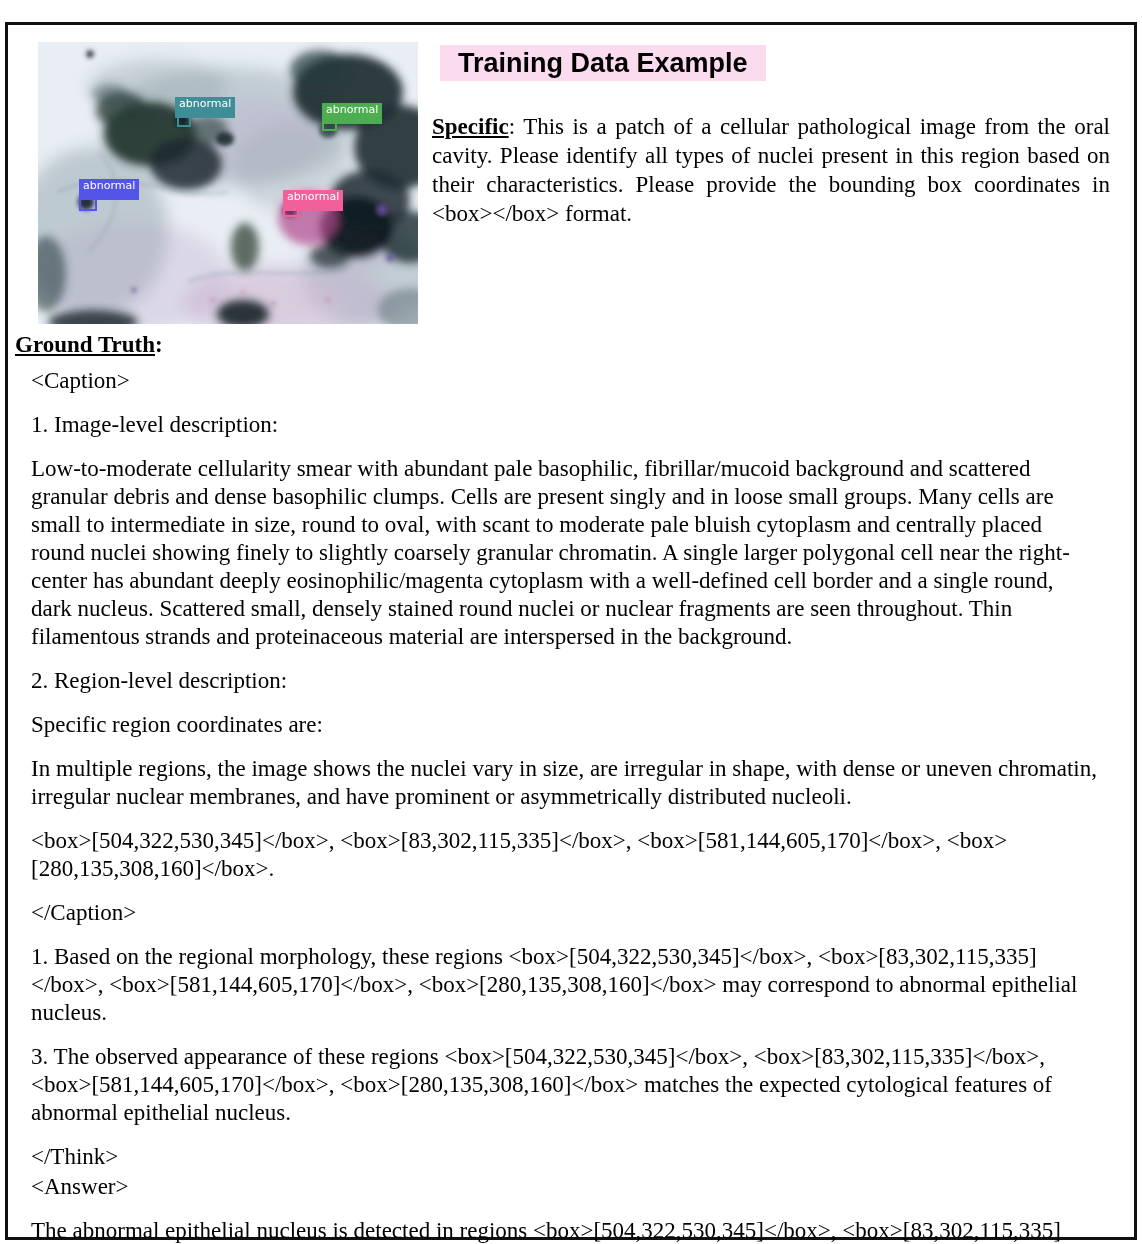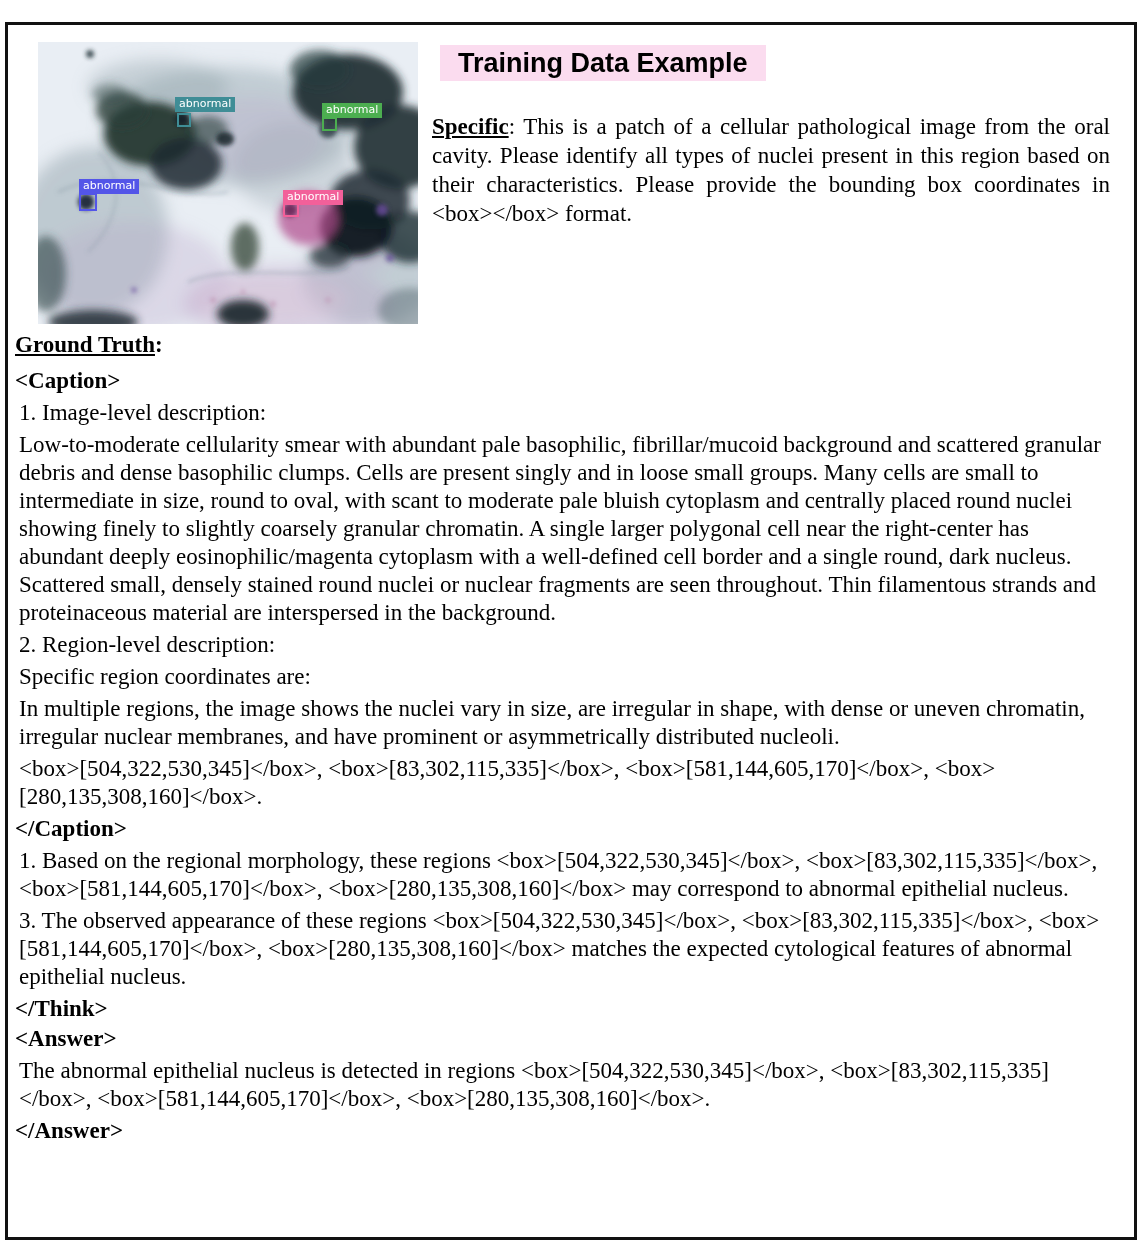--- a/index.html
+++ b/index.html
@@ -5,31 +5,31 @@
   html,body{margin:0;padding:0;background:#fff;}
   .page{position:relative;width:1142px;height:1244px;background:#fff;overflow:hidden;
         font-family:"Liberation Serif","DejaVu Serif",serif;color:#000;}
   .frame{position:absolute;left:5px;top:22px;width:1126px;height:1212px;border:3px solid #111;}
   .banner-wrap{position:absolute;top:13px;left:432px;background:#fff;padding:0 8px;z-index:5;margin-top:32px;}
   .banner{background:#fbdcef;padding:3px 18px;font-family:"Liberation Sans","DejaVu Sans",sans-serif;
           font-weight:700;font-size:27px;line-height:30px;white-space:nowrap;}
   .pathology{position:absolute;left:38px;top:42px;width:380px;height:282px;overflow:hidden;}
   .pathology svg{position:absolute;left:0;top:0;}
   .bbox-label{position:absolute;font-family:"DejaVu Sans",sans-serif;font-size:11px;line-height:12px;
-              color:#fff;padding:1px 4px 2px 4px;white-space:nowrap;z-index:3;}
+              color:#fff;padding:1px 4px 8px 4px;white-space:nowrap;z-index:3;}
   .bbox-rect{position:absolute;border:2px solid;z-index:3;}
   .doc-text{font-size:23px;line-height:28px;}
   .question{position:absolute;left:432px;top:112px;width:678px;text-align:justify;line-height:29px;}
   .q-label{font-weight:700;text-decoration:underline;}
   .body-text{position:absolute;left:15px;top:331px;width:1100px;}
   .gt-line{margin:0 0 8px 0;}
   .gt-label{font-weight:700;text-decoration:underline;}
   .gt-colon{font-weight:700;}
-  .tag-line{font-weight:700;margin:2px 0;}
-  .para{margin:4px;}
+  .tag-line{font-weight:400;margin:2px 16px;}
+  .para{margin:16px;}
 </style>
 </head>
 <body>
 
 <div class="page">
 
   <div class="frame"></div>
 
   <div class="banner-wrap">
     <div class="banner" style="background: rgb(251, 220, 239);">

